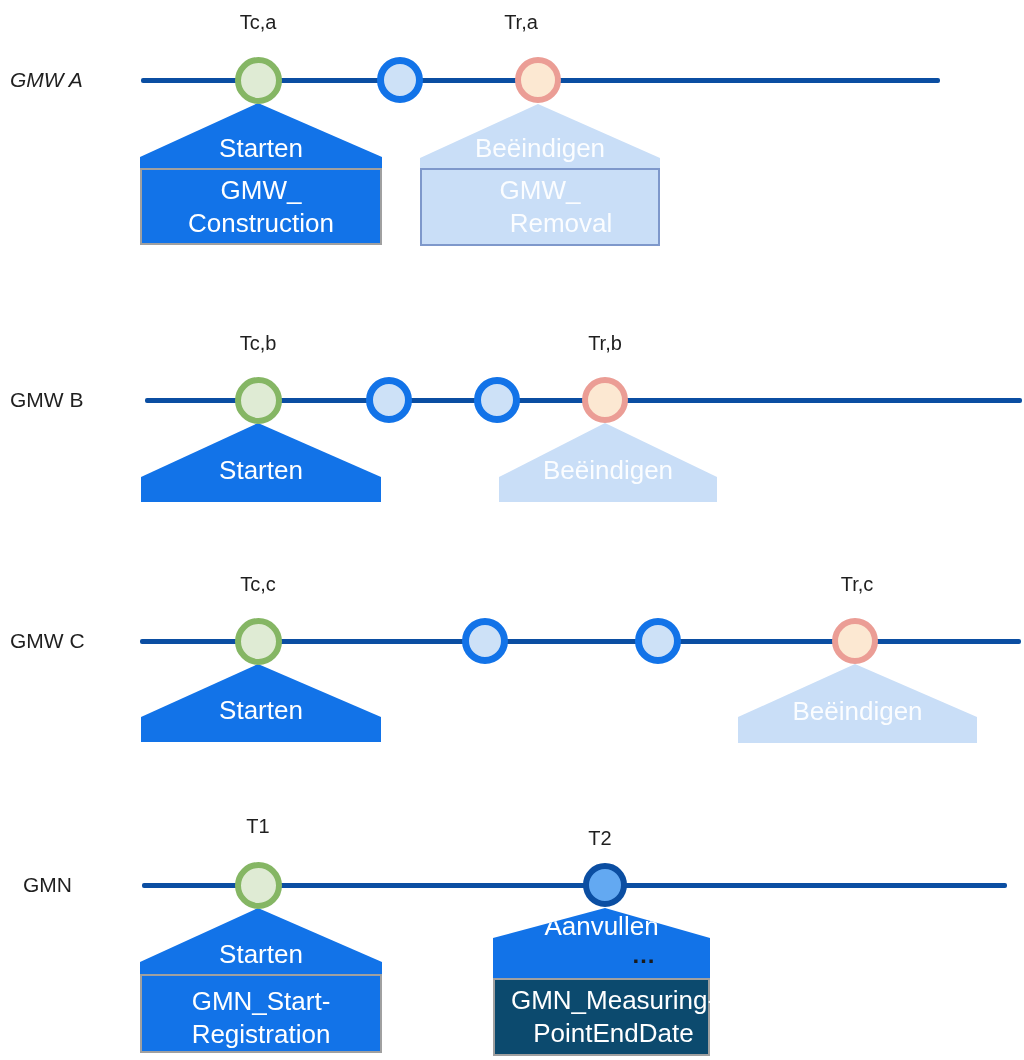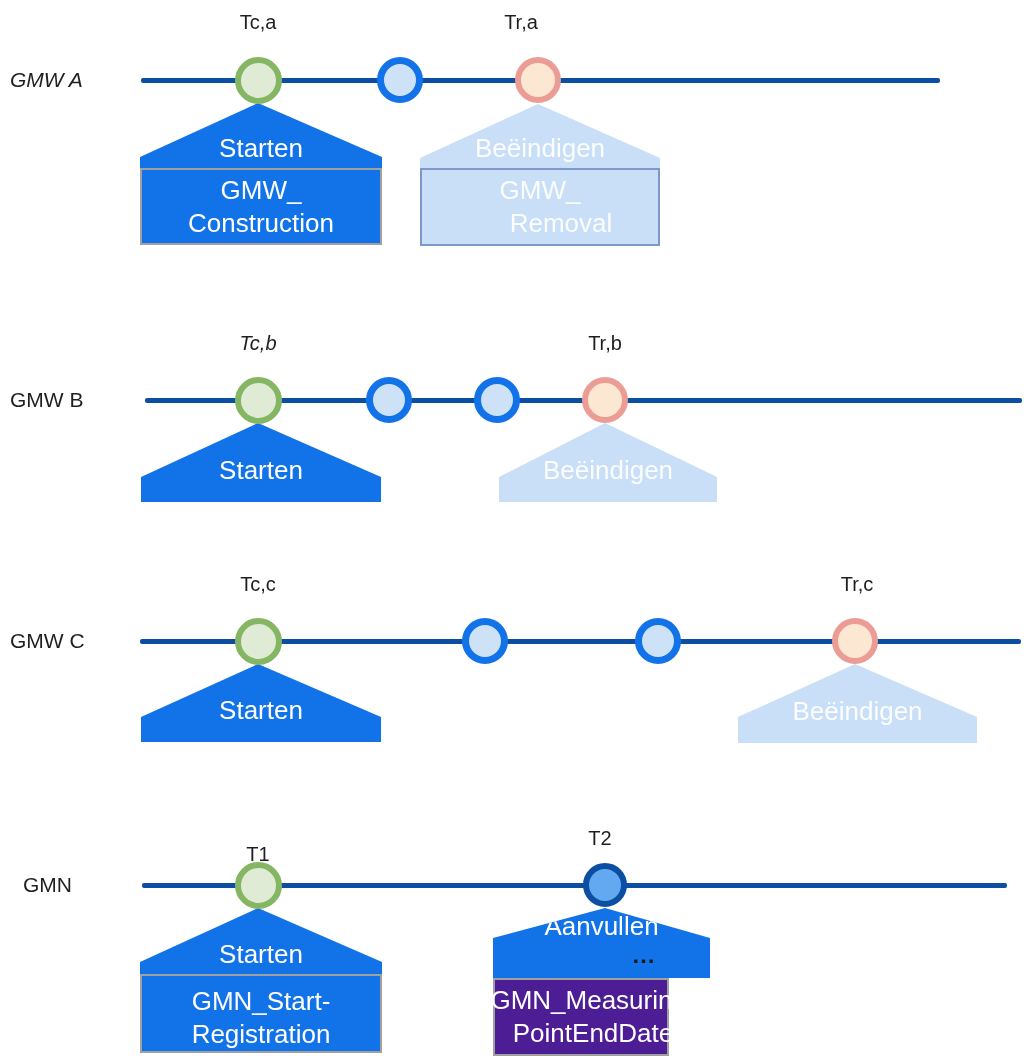--- a/index.html
+++ b/index.html
@@ -34,21 +34,21 @@
     <div style="left: 476px; top: 10px; width: 90px; text-align: center; font-size: 20px; line-height: 24px; color: rgb(31, 31, 31); white-space: nowrap;">Tr,a</div>
     <div style="left: 145px; top: 398px; width: 877px; height: 5px; background: rgb(11, 78, 162); border-radius: 2px;"></div>
     <div style="left: 10px; top: 387px; font-size: 21px; line-height: 25px; color: rgb(31, 31, 31); white-space: nowrap;">GMW B</div>
     <div style="left: 141px; top: 423px; width: 240px; height: 79px; background: rgb(18, 115, 232); clip-path: polygon(0px 79px, 0px 54px, 117px 0px, 240px 54px, 240px 79px);">
       <div style="position: absolute; left: 0px; top: 0px; width: 240px; height: 79px; display: flex; justify-content: center; align-items: flex-end; padding-bottom: 16px; font-size: 26px; color: rgb(255, 255, 255);">Starten</div>
     </div>
     <div style="left: 499px; top: 423px; width: 218px; height: 79px; background: rgb(201, 222, 247); clip-path: polygon(0px 79px, 0px 54px, 106px 0px, 218px 54px, 218px 79px);">
       <div style="position: absolute; left: 0px; top: 0px; width: 218px; height: 79px; display: flex; justify-content: center; align-items: flex-end; padding-bottom: 16px; font-size: 26px; color: rgba(255, 255, 255, 0.92);">Beëindigen</div>
     </div>
     <div style="left: 234.5px; top: 376.5px; width: 47px; height: 47px; border: 6px solid rgb(133, 182, 100); background: rgb(223, 235, 212); border-radius: 50%; z-index: 5;"></div>
-    <div style="left: 213px; top: 331px; width: 90px; text-align: center; font-size: 20px; line-height: 24px; color: rgb(31, 31, 31); white-space: nowrap; font-style: italic;">Tc,b</div>
+    <div style="left: 213px; top: 331px; width: 90px; text-align: center; font-size: 20px; line-height: 24px; color: rgb(31, 31, 31); white-space: nowrap;">Tc,b</div>
     <div style="left: 366px; top: 377px; width: 46px; height: 46px; border: 7px solid rgb(18, 115, 232); background: rgb(205, 225, 247); border-radius: 50%; z-index: 5;"></div>
     <div style="left: 474px; top: 377px; width: 46px; height: 46px; border: 7px solid rgb(18, 115, 232); background: rgb(205, 225, 247); border-radius: 50%; z-index: 5;"></div>
     <div style="left: 582px; top: 377px; width: 46px; height: 46px; border: 6px solid rgb(235, 157, 149); background: rgb(252, 232, 210); border-radius: 50%; z-index: 5;"></div>
     <div style="left: 560px; top: 331px; width: 90px; text-align: center; font-size: 20px; line-height: 24px; color: rgb(31, 31, 31); white-space: nowrap;">Tr,b</div>
     <div style="left: 140px; top: 639px; width: 881px; height: 5px; background: rgb(11, 78, 162); border-radius: 2px;"></div>
     <div style="left: 10px; top: 628px; font-size: 21px; line-height: 25px; color: rgb(31, 31, 31); white-space: nowrap;">GMW C</div>
     <div style="left: 141px; top: 664px; width: 240px; height: 78px; background: rgb(18, 115, 232); clip-path: polygon(0px 78px, 0px 53px, 117px 0px, 240px 53px, 240px 78px);">
       <div style="position: absolute; left: 0px; top: 0px; width: 240px; height: 78px; display: flex; justify-content: center; align-items: flex-end; padding-bottom: 16px; font-size: 26px; color: rgb(255, 255, 255);">Starten</div>
     </div>
     <div style="left: 738px; top: 664px; width: 239px; height: 79px; background: rgb(201, 222, 247); clip-path: polygon(0px 79px, 0px 53px, 117px 0px, 239px 53px, 239px 79px);">
@@ -66,21 +66,21 @@
       <div style="position: absolute; left: 0px; top: 0px; width: 242px; height: 66px; display: flex; justify-content: center; align-items: flex-end; padding-bottom: 4px; font-size: 26px; color: rgb(255, 255, 255);">Starten</div>
     </div>
     <div style="left: 140px; top: 974px; width: 242px; height: 79px; background: rgb(18, 115, 232); border: 2px solid rgb(160, 160, 160); display: flex; flex-direction: column; justify-content: center; align-items: center; font-size: 26px; line-height: 33px; color: rgb(255, 255, 255); text-align: center;">
       <div style="position: static; margin-top: 8px;">GMN_Start-</div>
       <div style="position: static;">Registration</div>
     </div>
     <div style="left: 493px; top: 908px; width: 217px; height: 70px; background: rgb(18, 115, 232); clip-path: polygon(0px 70px, 0px 30px, 112px 0px, 217px 30px, 217px 70px);">
       <div style="position: absolute; left: 0px; top: 0px; width: 217px; height: 70px; display: flex; justify-content: center; align-items: flex-end; padding-bottom: 36px; font-size: 26px; color: rgb(255, 255, 255);">Aanvullen</div>
     </div>
     <div style="left: 620px; top: 946px; width: 50px; text-align: center; font-size: 24px; font-weight: bold; letter-spacing: 3px; color: rgb(26, 26, 26); line-height: 18px;">…</div>
-    <div style="left: 493px; top: 978px; width: 176px; height: 78px; background: #4c1d95; border: 2px solid rgb(160, 160, 160); display: flex; flex-direction: column; justify-content: center; align-items: center; font-size: 26px; line-height: 33px; color: rgb(255, 255, 255); text-align: center; padding-left: 24px;">
+    <div style="left: 493px; top: 978px; width: 217px; height: 78px; background: #0c4a6e; border: 2px solid rgb(160, 160, 160); display: flex; flex-direction: column; justify-content: center; align-items: center; font-size: 26px; line-height: 33px; color: rgb(255, 255, 255); text-align: center; padding-left: 24px;">
       <div style="position: static;">GMN_Measuring-</div>
       <div style="position: static;">PointEndDate</div>
     </div>
     <div style="left: 234.5px; top: 861.5px; width: 47px; height: 47px; border: 6px solid rgb(133, 182, 100); background: rgb(223, 235, 212); border-radius: 50%; z-index: 5;"></div>
-    <div style="left: 213px; top: 814px; width: 90px; text-align: center; font-size: 20px; line-height: 24px; color: rgb(31, 31, 31); white-space: nowrap; margin-top: 28px;">T1</div>
+    <div style="left: 213px; top: 814px; width: 90px; text-align: center; font-size: 20px; line-height: 24px; color: rgb(31, 31, 31); white-space: nowrap;">T1</div>
     <div style="left: 583px; top: 863px; width: 44px; height: 44px; border: 6px solid rgb(11, 78, 162); background: rgb(99, 169, 242); border-radius: 50%; z-index: 5;"></div>
     <div style="left: 555px; top: 814px; width: 90px; text-align: center; font-size: 20px; line-height: 24px; color: rgb(31, 31, 31); white-space: nowrap; margin-top: 12px;">T2</div>
   </div>
 
 </body></html>

